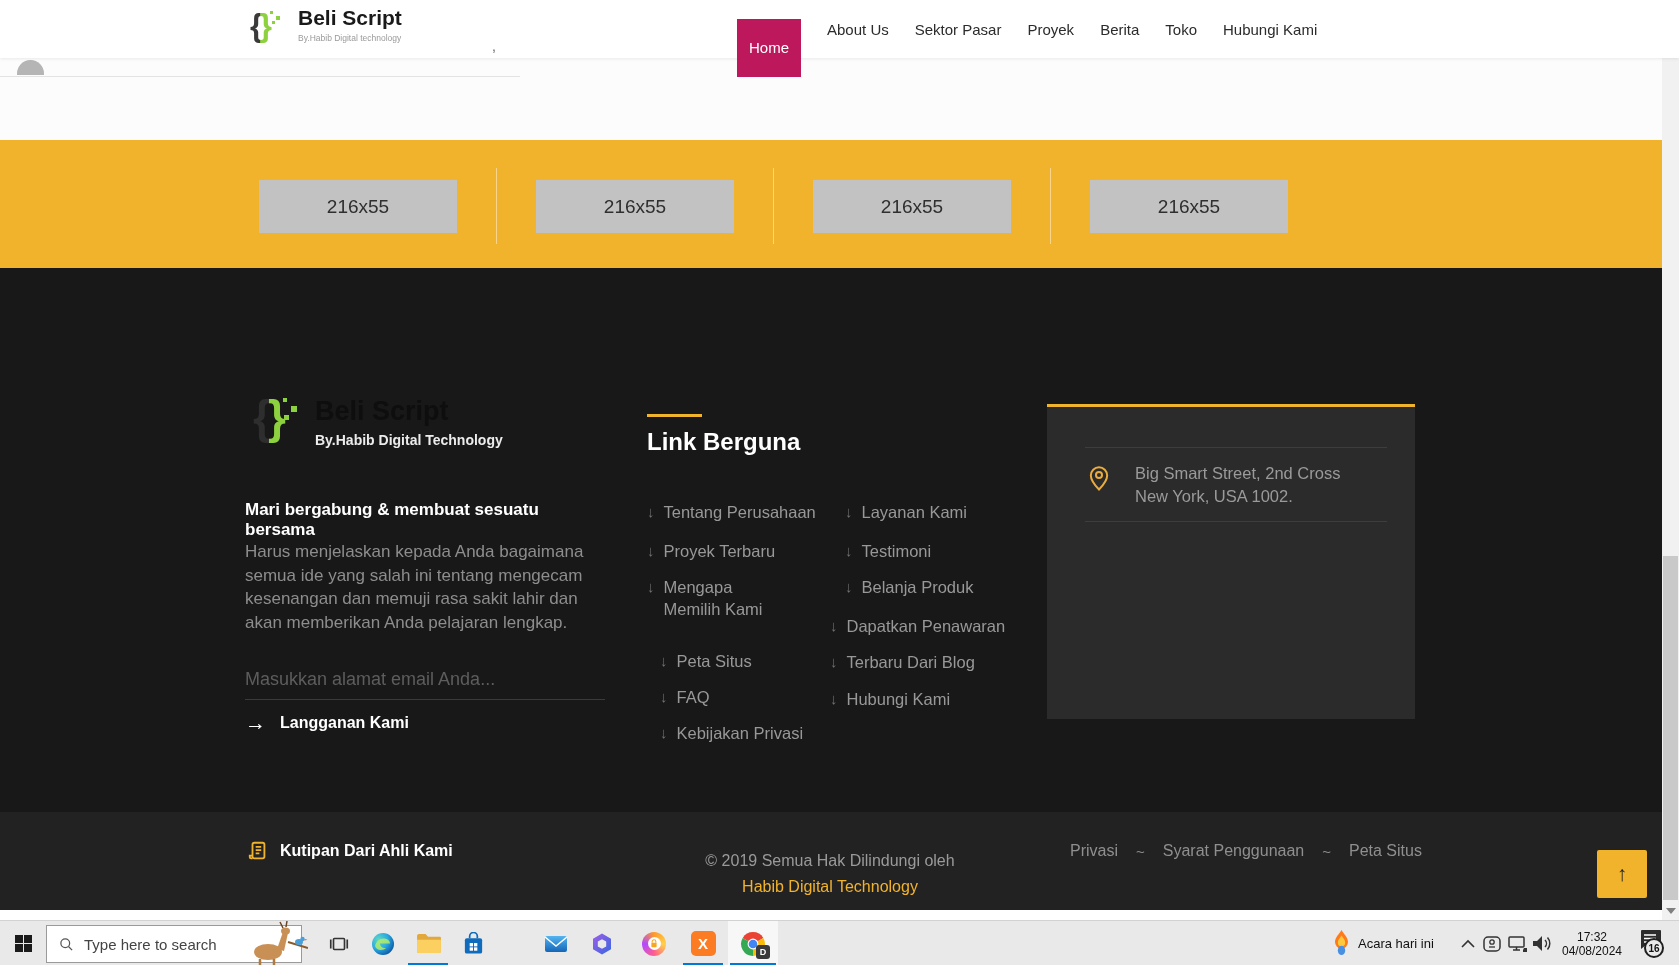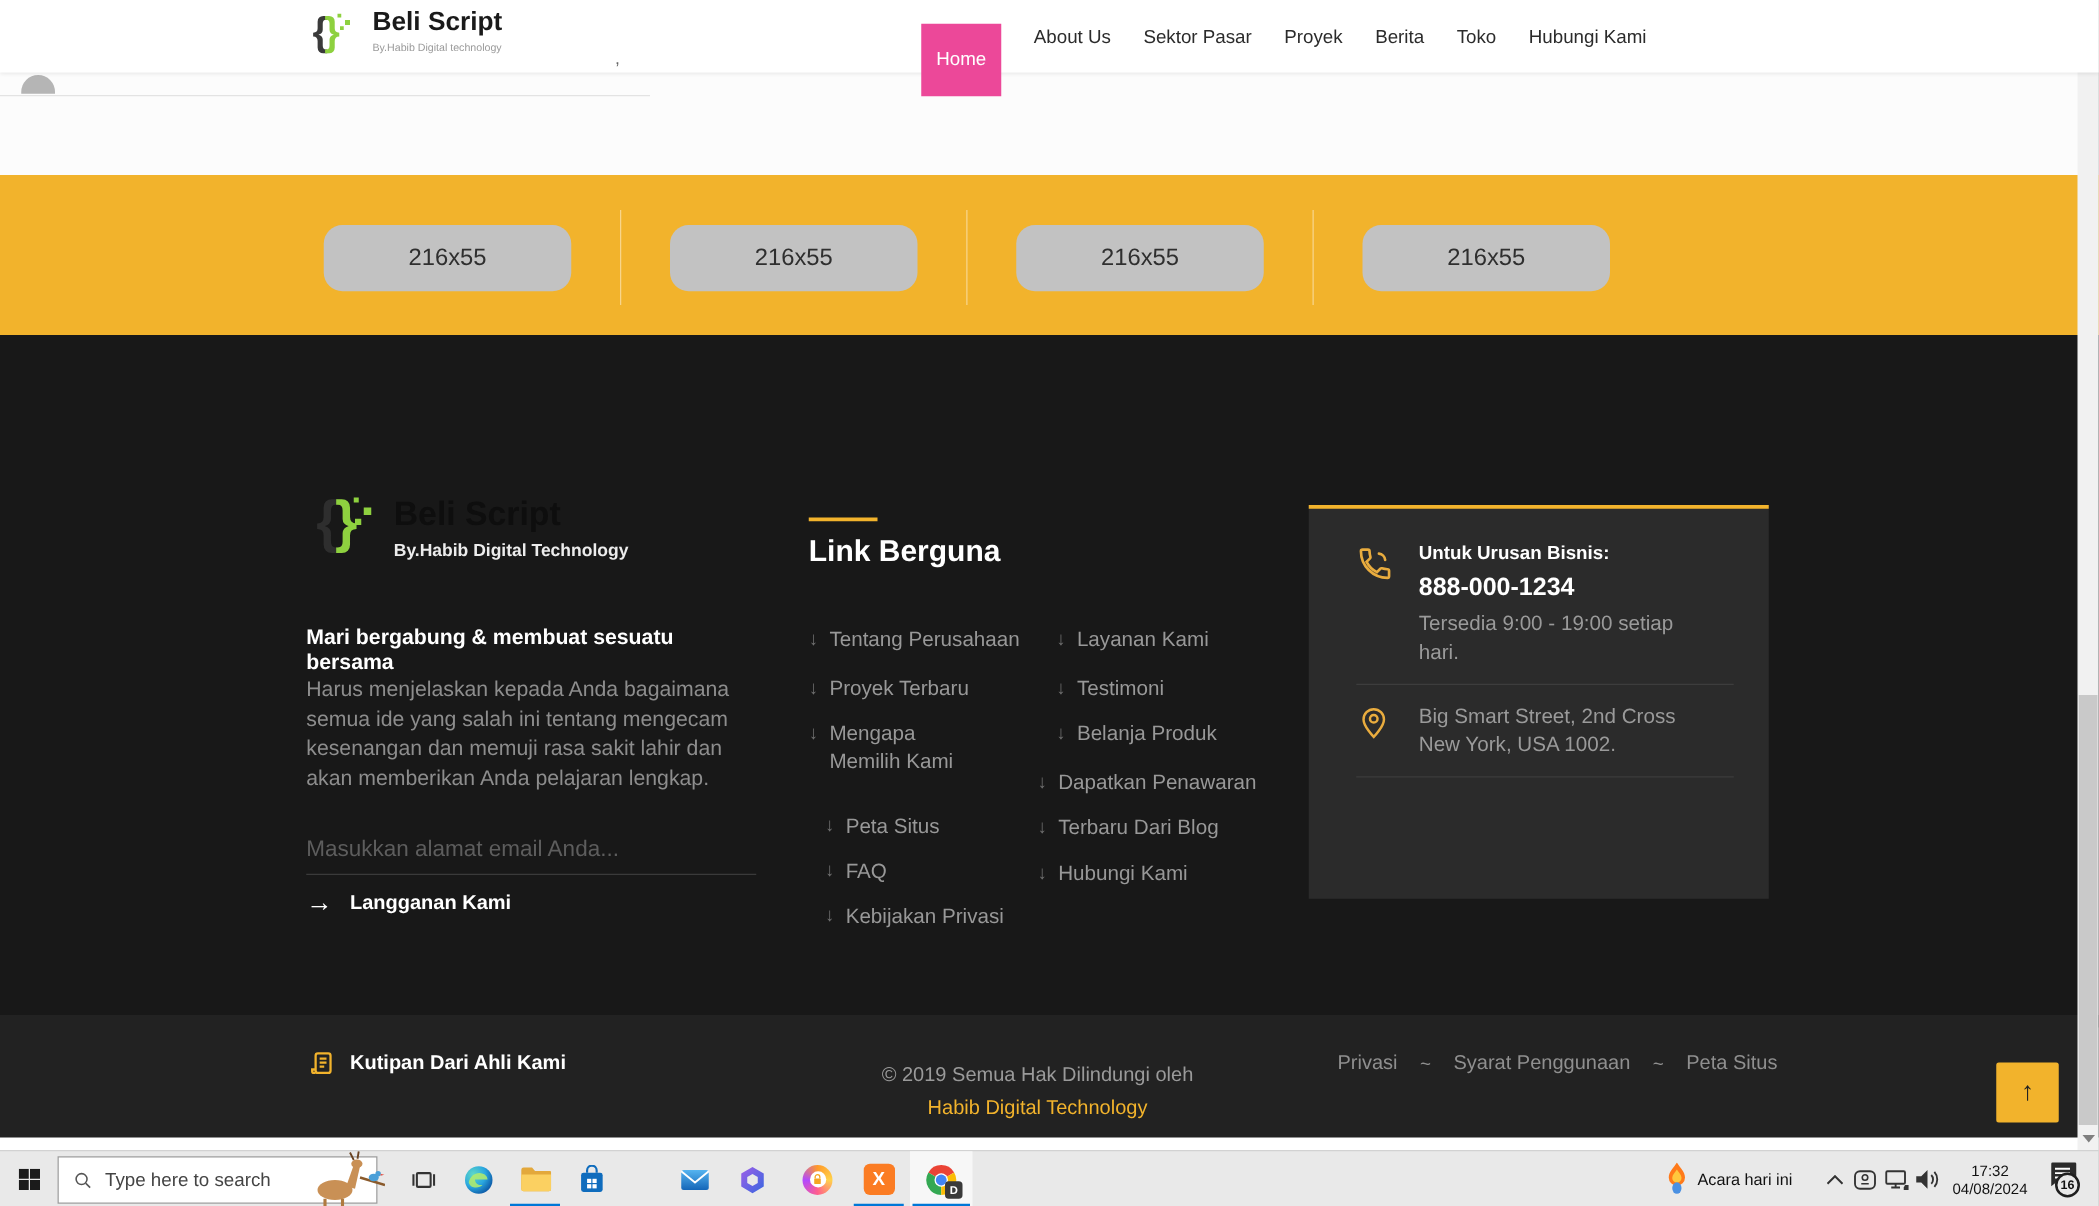--- a/index.html
+++ b/index.html
@@ -16,31 +16,31 @@
   .braces .dot { position:absolute; background:#8ED13F; }
   .h-braces { font-size:32px; width:34px; }
   .h-braces .d1 { width:3px; height:3px; left:20px; top:2px; }
   .h-braces .d2 { width:4px; height:4px; left:26px; top:7px; }
   .h-braces .d3 { width:3px; height:3px; left:22px; top:12px; }
   .logo-text { margin-left:14px; }
   .logo-title { font-size:21px; font-weight:bold; color:#1a1a1a; }
   .logo-sub { font-size:8.5px; color:#9a9a9a; margin-top:3px; }
   .main-nav { position:absolute; left:737px; top:0; height:58px; display:flex; align-items:center; gap:26px; }
   .nav-item { font-size:15px; color:#2b2b2b; white-space:nowrap; cursor:pointer; }
-  .nav-item.active { background:#ec4899; color:#fff; height:58px; display:flex; align-items:center; padding:0 12px;margin-top:37px; }
+  .nav-item.active { background:#be185d; color:#fff; height:58px; display:flex; align-items:center; padding:0 12px;margin-top:37px; }
   .stray-mark { position:absolute; left:492px; top:38px; font-size:14px; color:#666; }
 
   
   .remnant { position:absolute; left:0; top:58px; width:1662px; height:82px; background:#fcfcfc; }
   .remnant-circle { position:absolute; left:17px; top:2px; width:27px; height:15px; background:#b5b5b5; border-radius:27px 27px 0 0; }
   .remnant-line { position:absolute; left:0; top:18px; width:520px; height:1px; background:#e3e3e3; }
 
   
   .ad-banner { position:absolute; left:0; top:140px; width:1679px; height:128px; background:#F2B32C; }
-  .ad-box { position:absolute; top:40px; width:198px; height:53px; background:#c2c2c2; display:flex; align-items:center; justify-content:center; font-size:19px; color:#2f2f2f;border-radius:15px; }
+  .ad-box { position:absolute; top:40px; width:198px; height:53px; background:#c2c2c2; display:flex; align-items:center; justify-content:center; font-size:19px; color:#2f2f2f; }
   .ad-sep { position:absolute; top:28px; width:1px; height:76px; background:rgba(255,255,255,.45); }
 
   
   .footer { position:absolute; left:0; top:268px; width:1679px; height:554px; background:#181818; }
   .f-left { position:absolute; left:245px; top:0; width:360px; height:100%; }
   .f-logo { position:absolute; left:8px; top:126px; display:flex; align-items:flex-start; }
   .f-braces { font-size:46px; width:50px; }
   .f-braces .br-l { color:#2e2e2e; }
   .f-braces .d1 { width:4px; height:4px; left:30px; top:4px; }
   .f-braces .d2 { width:6px; height:6px; left:38px; top:12px; }
@@ -222,33 +222,20 @@
           <span class="dn">↓</span>
           <span class="lt">Terbaru Dari Blog</span>
         </div>
       <div class="lnk" style="left:183px;top:420px">
           <span class="dn">↓</span>
           <span class="lt">Hubungi Kami</span>
         </div>
     </div>
 
     <div class="f-card">
-      <div class="card-row">
-        <div class="card-icon">
-          <svg width="30" height="30" viewBox="0 0 24 24">
-              <path d="M6.62 10.79a15.05 15.05 0 0 0 6.59 6.59l2.2-2.2a1 1 0 0 1 1.02-.24c1.12.37 2.33.57 3.57.57a1 1 0 0 1 1 1V20a1 1 0 0 1-1 1C10.61 21 3 13.39 3 4a1 1 0 0 1 1-1h3.5a1 1 0 0 1 1 1c0 1.25.2 2.45.57 3.57a1 1 0 0 1-.25 1.02z" fill="none" stroke="#E9AC3E" stroke-width="1.7"></path>
-              <path d="M14.5 5.5a4.5 4.5 0 0 1 4 4" fill="none" stroke="#E9AC3E" stroke-width="1.7" stroke-linecap="round"></path>
-            </svg>
-        </div>
-        <div>
-          <div class="card-label">Untuk Urusan Bisnis:</div>
-          <div class="card-number">888-000-1234</div>
-          <div class="card-sub" style="width:235px">Tersedia 9:00 - 19:00 setiap hari.</div>
-        </div>
-      </div>
       <div class="card-div"></div>
       <div class="card-row">
         <div class="card-icon">
           <svg width="28" height="30" viewBox="0 0 24 24">
               <path d="M12 21s-7-7.2-7-12a7 7 0 0 1 14 0c0 4.8-7 12-7 12z" fill="none" stroke="#E9AC3E" stroke-width="1.7"></path>
               <circle cx="12" cy="8.6" r="2.6" fill="none" stroke="#E9AC3E" stroke-width="1.7"></circle>
             </svg>
         </div>
         <div class="card-sub" style="width:220px;margin-top:0">Big Smart Street, 2nd Cross New York, USA 1002.</div>
       </div>

